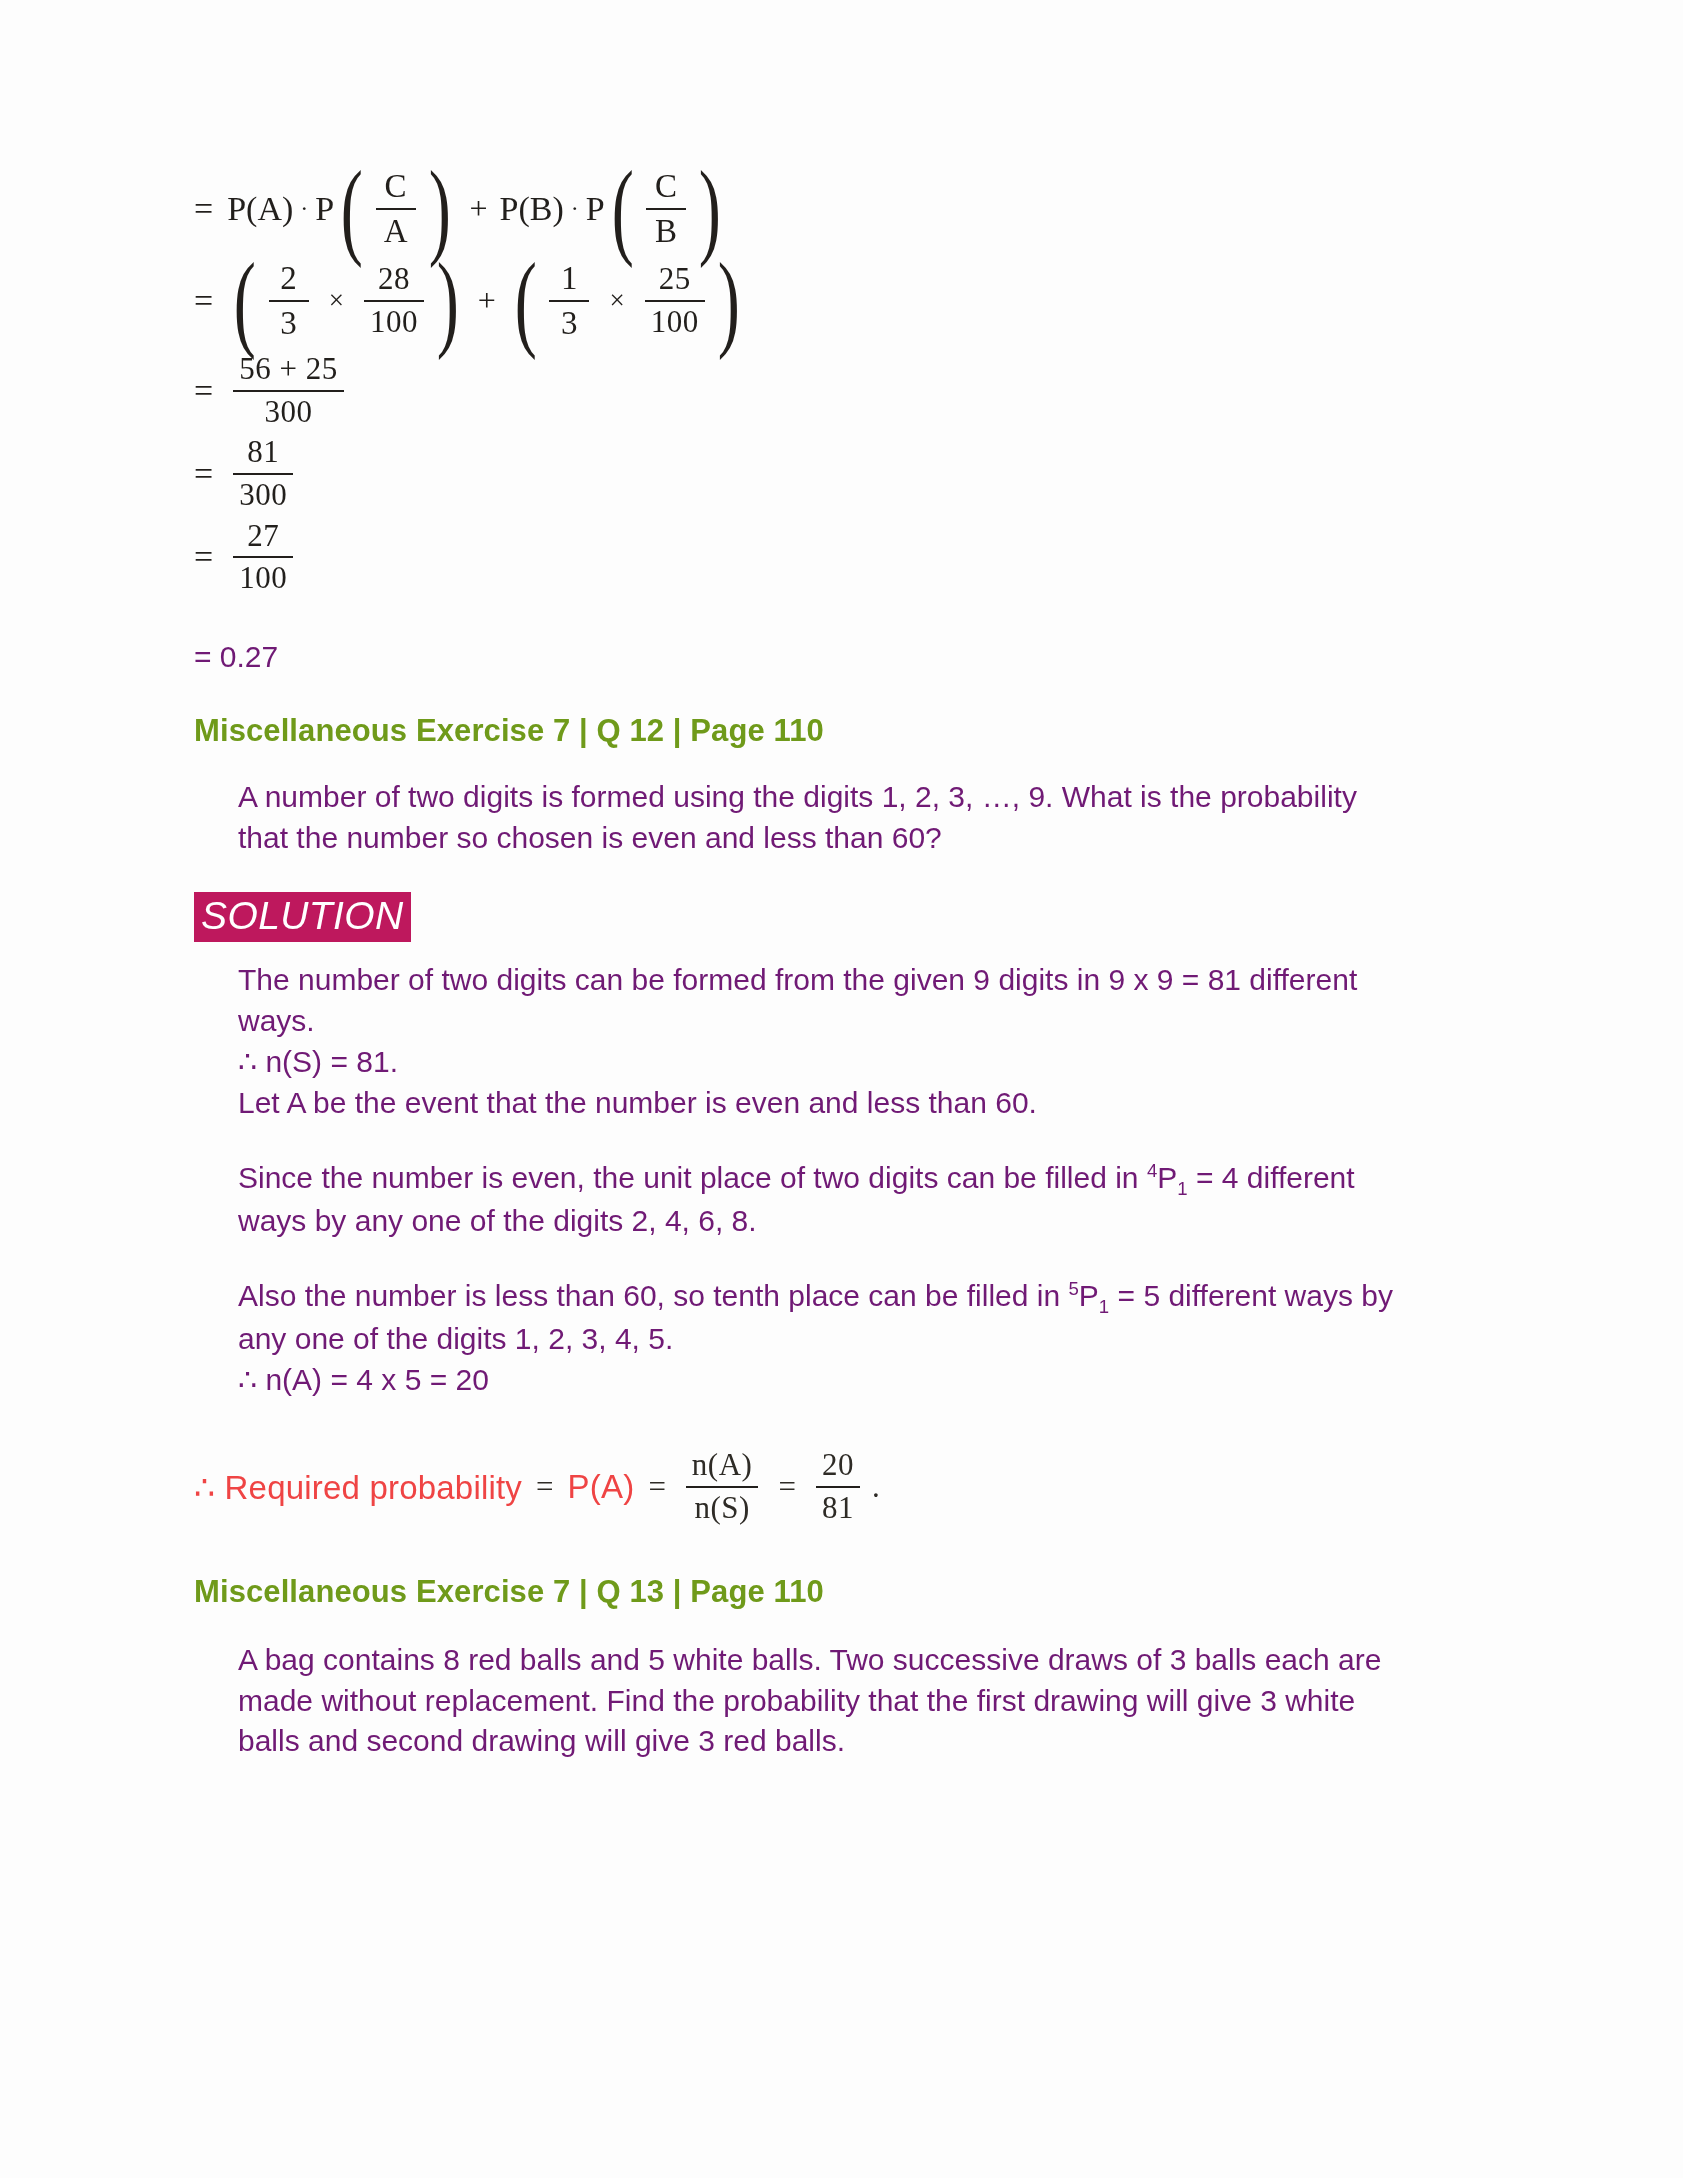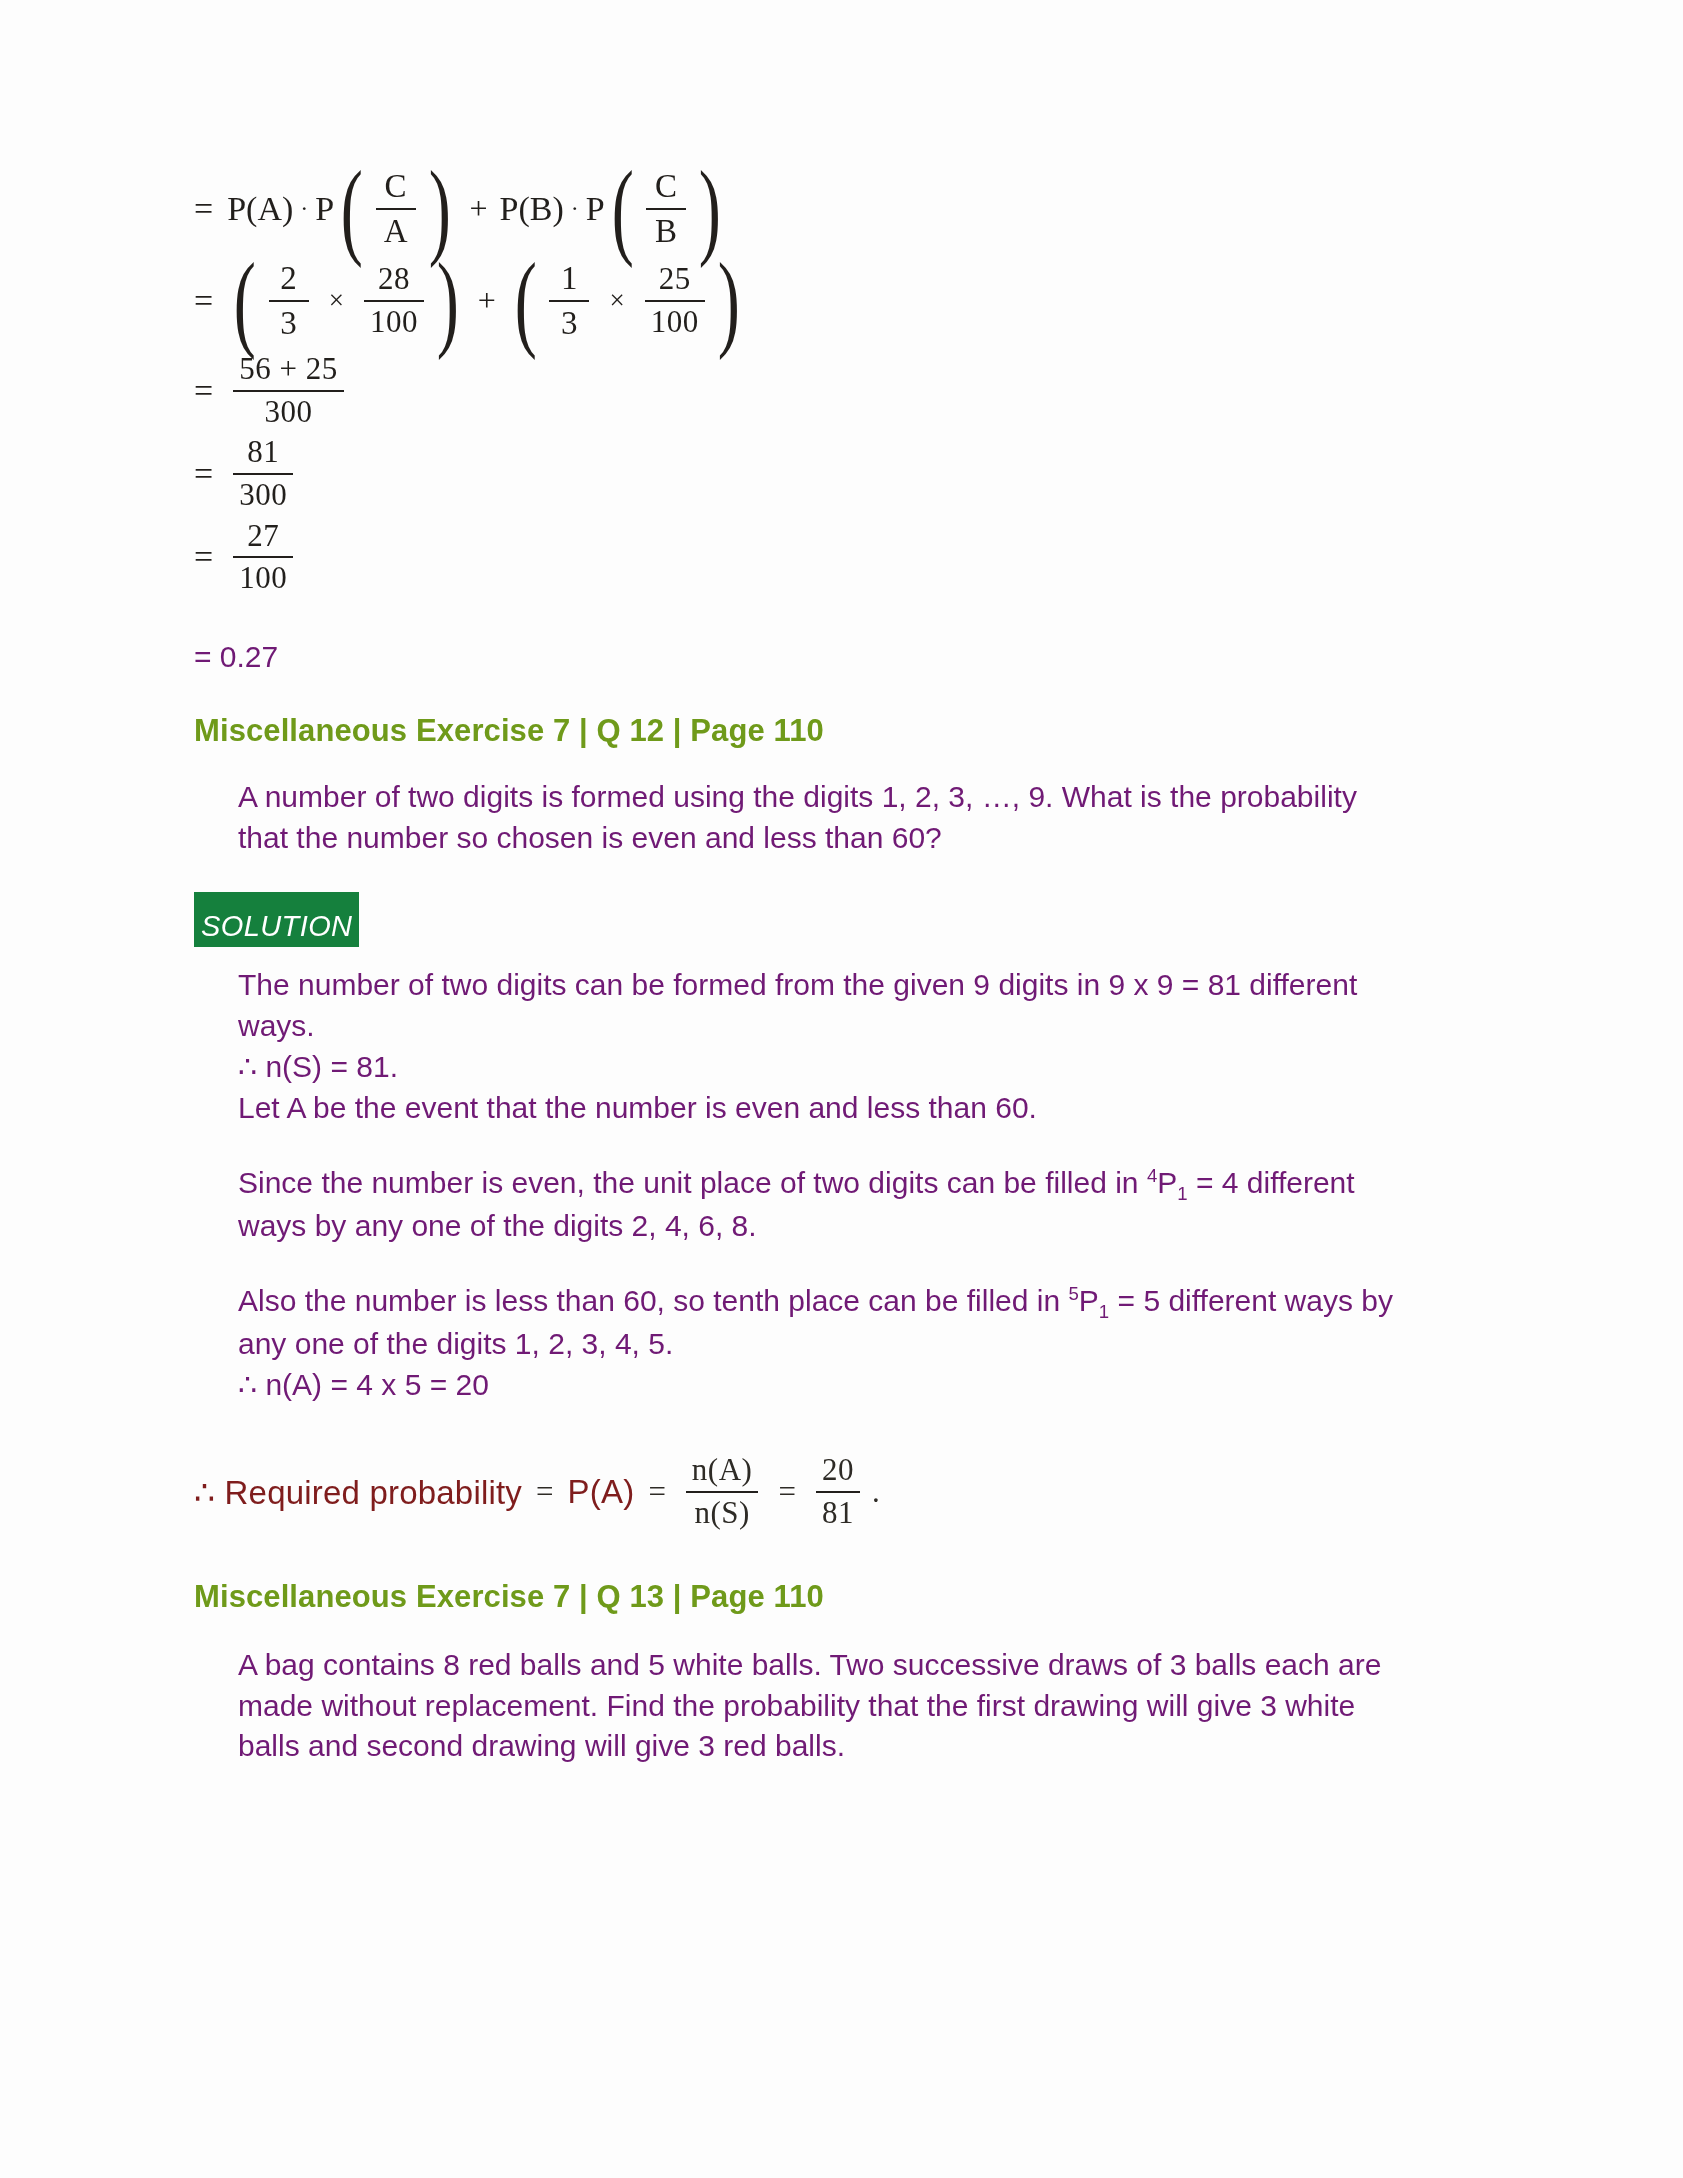--- a/index.html
+++ b/index.html
@@ -103,45 +103,45 @@
     font-weight: bold;
     color: #6f9a1a;
     letter-spacing: 0.1px;
     margin-bottom: 28px;
     font-family: "Liberation Sans", sans-serif;
   }
 
   
   .soltag {
     display: inline-block;
-    background: #15803d;
+    background: #be185d;
     color: #ffffff;
     font-style: italic;
     font-weight: normal;
-    font-size: 29px;
-    padding: 18px 7px 4px 7px;
+    font-size: 39px;
+    padding: 2px 7px 4px 7px;
     letter-spacing: 0.4px;
     font-family: "Liberation Sans", sans-serif;
   }
 
   sup.np { font-size: 0.62em; vertical-align: super; }
   sub.np { font-size: 0.62em; vertical-align: sub; }
 
   .reqprob {
     display: flex;
     align-items: center;
     font-family: "Liberation Serif", serif;
     color: #2e2b26;
   }
   .reqprob .lbl {
     font-size: 33px;
     font-family: "Liberation Sans", sans-serif;
     font-weight: normal;
     letter-spacing: 0.2px;
-    color: #7f1d1d;
+    color: #ef4444;
   }
   .reqprob .eq2 { font-size: 31px; margin: 0 14px; }
   .dotend { font-size: 31px; margin-left: 6px; }
 </style>
 </head>
 <body>
 
 <div class="page">
   <div class="content">
 

